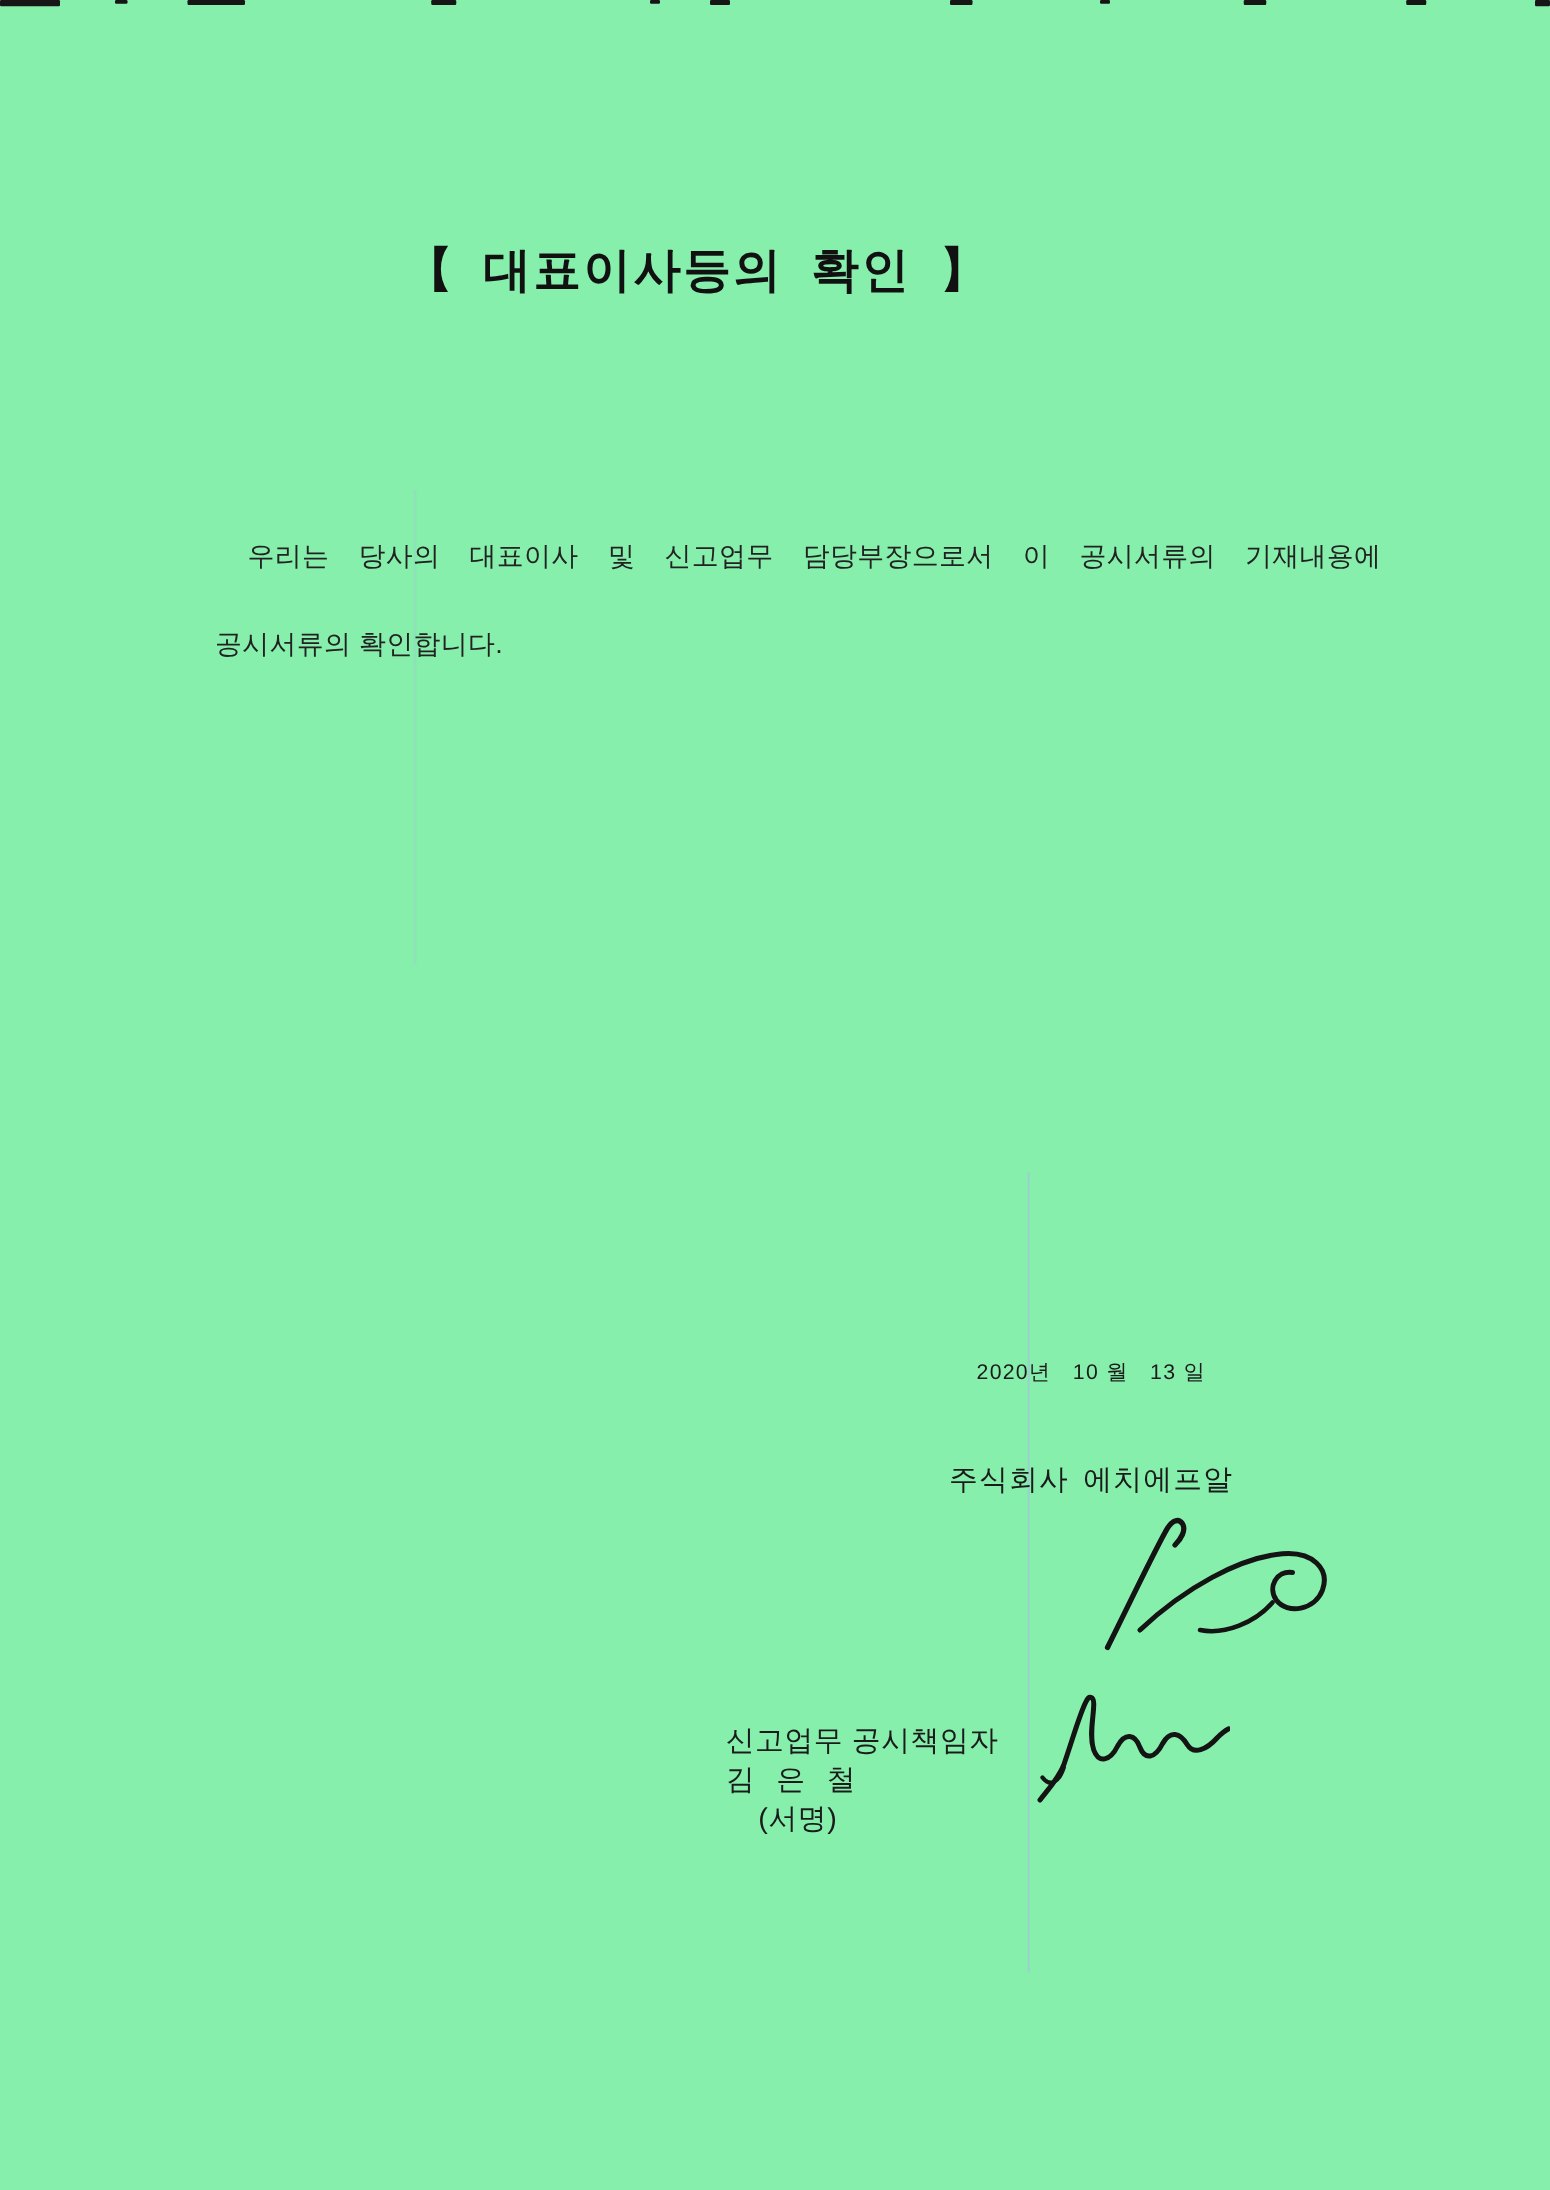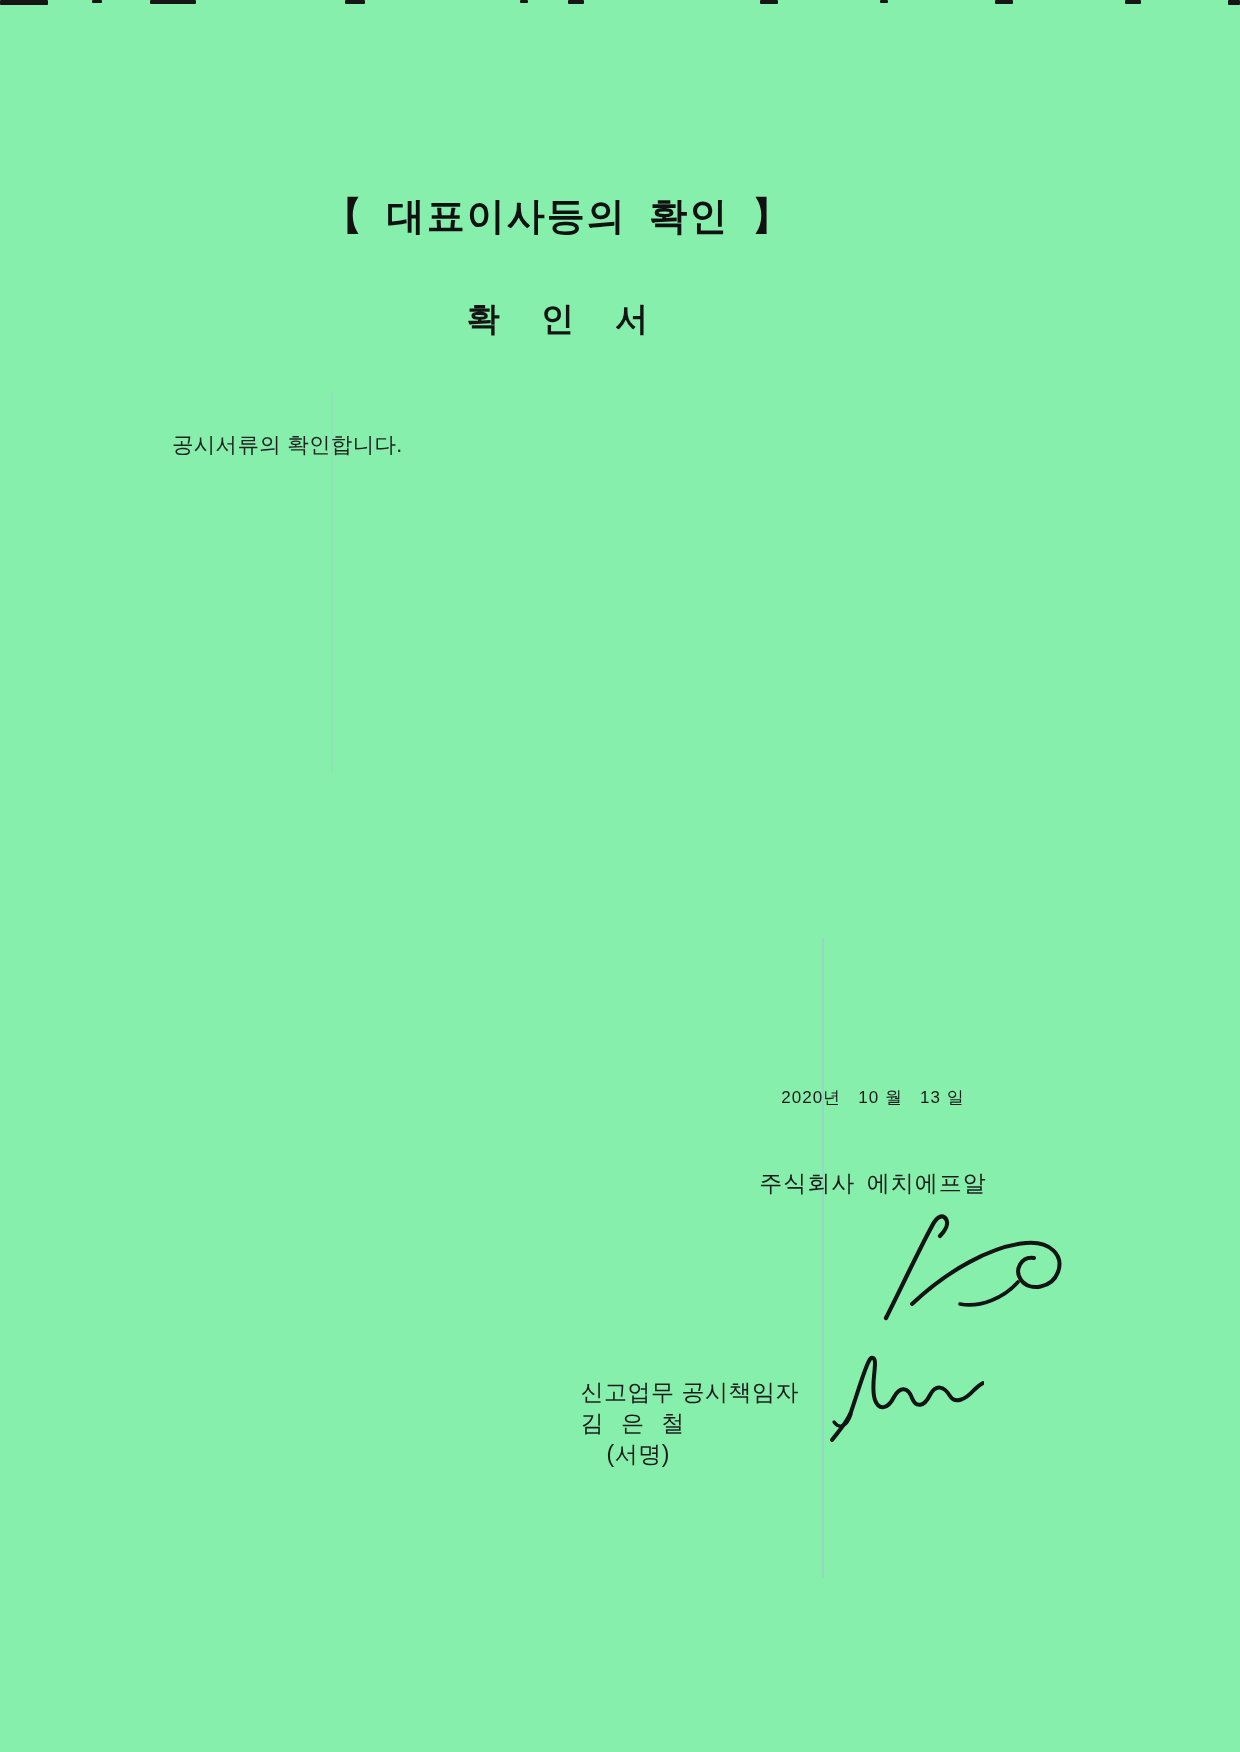--- a/index.html
+++ b/index.html
@@ -84,23 +84,23 @@
   <div class="edge-dash" style="left:760px; width:18px; height:4px;"></div>
   <div class="edge-dash" style="left:880px; width:8px; height:3px;"></div>
   <div class="edge-dash" style="left:995px; width:18px; height:4px;"></div>
   <div class="edge-dash" style="left:1125px; width:16px; height:4px;"></div>
   <div class="edge-dash" style="left:1228px; width:12px; height:5px;"></div>
 
   <div class="scanline scanline-a"></div>
   <div class="scanline scanline-b"></div>
 
   <h1 class="title">【 대표이사등의 확인 】</h1>
-  <h2 class="subtitle">확 인 서</h2>
 
   <div class="body-block">
+    <p class="body-line first">우리는 당사의 대표이사 및 신고업무 담당부장으로서 이 공시서류의 기재내용에</p>
     <p class="body-line last">공시서류의 확인합니다.</p>
   </div>
 
   <div class="date-line">2020년   10 월   13 일</div>
   <div class="company-line">주식회사 에치에프알</div>
 
   <svg class="sig sig-1" width="200" height="112" viewBox="0 0 200 112">
     <path d="M18,108 C34,76 52,38 64,16 C68,8 74,3 78,9 C81,14 77,21 72,26" stroke-width="4.2"></path>
     <path d="M44,94 C80,60 124,36 158,33 C182,31 196,45 190,62 C184,78 162,82 153,70 C146,60 153,46 166,48" stroke-width="4"></path>
     <path d="M150,72 C136,88 112,98 92,94" stroke-width="3.6"></path>

